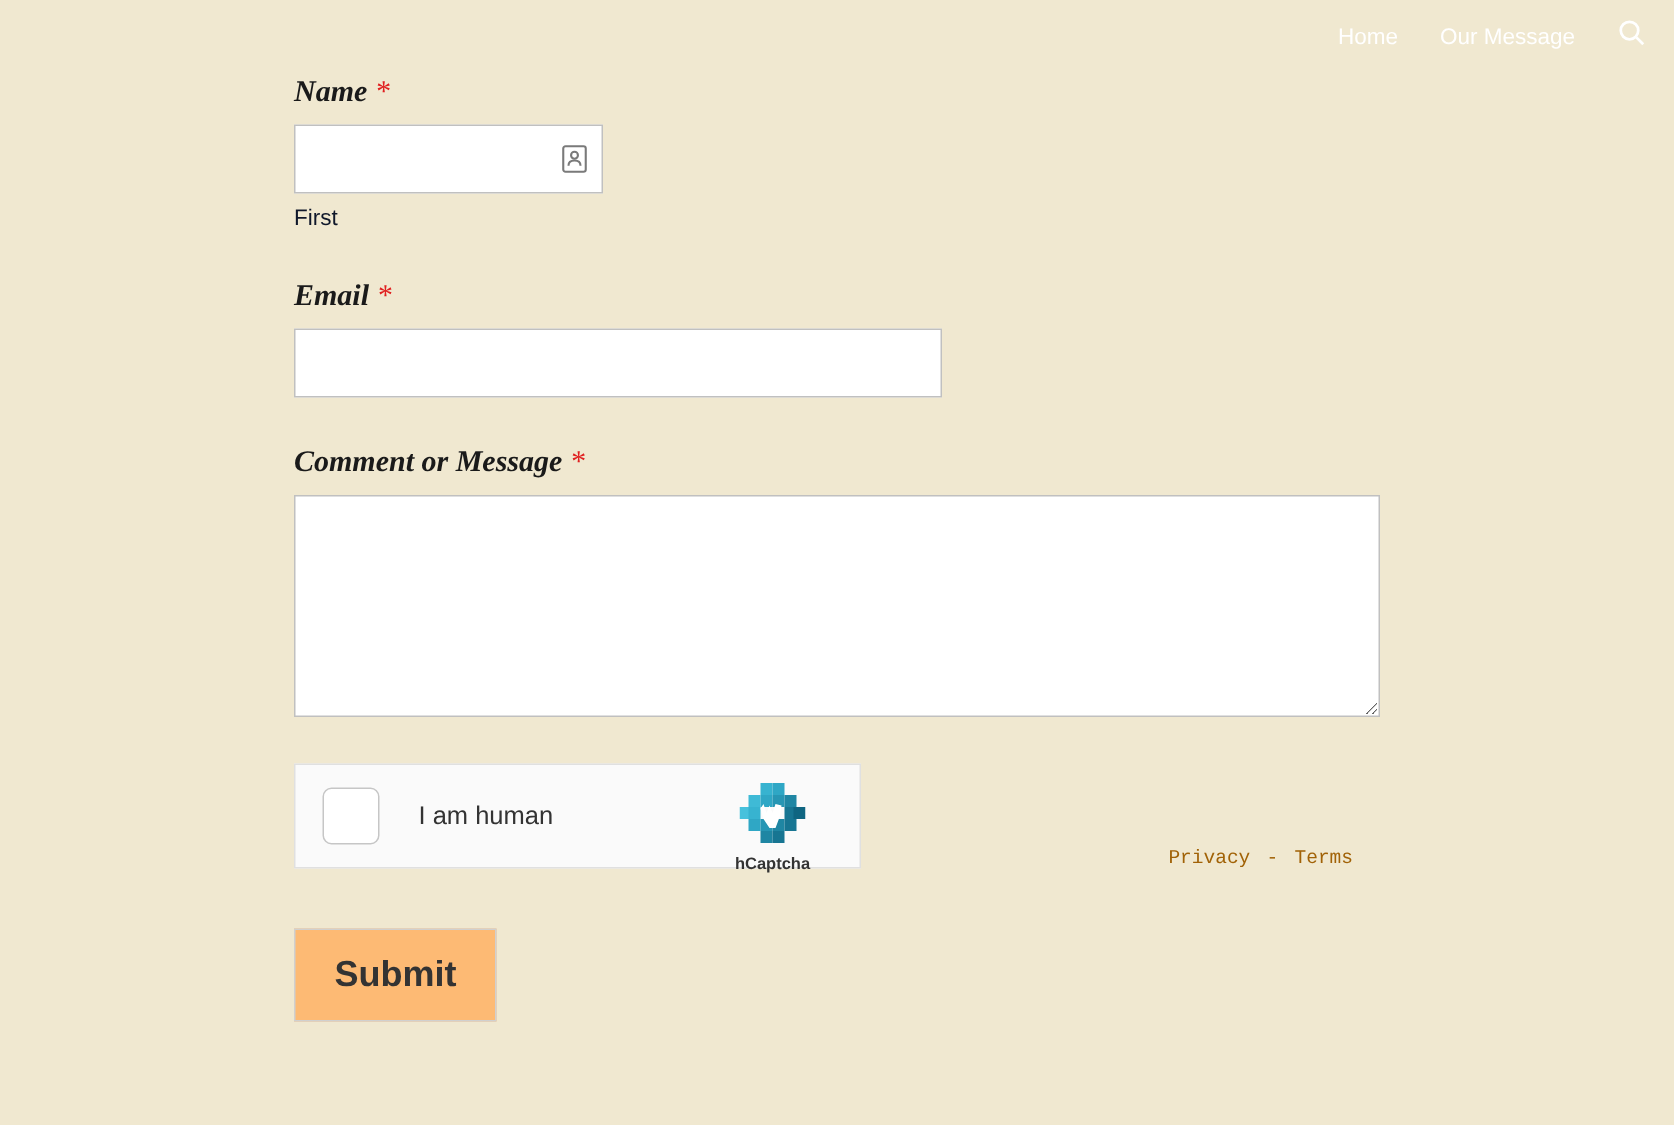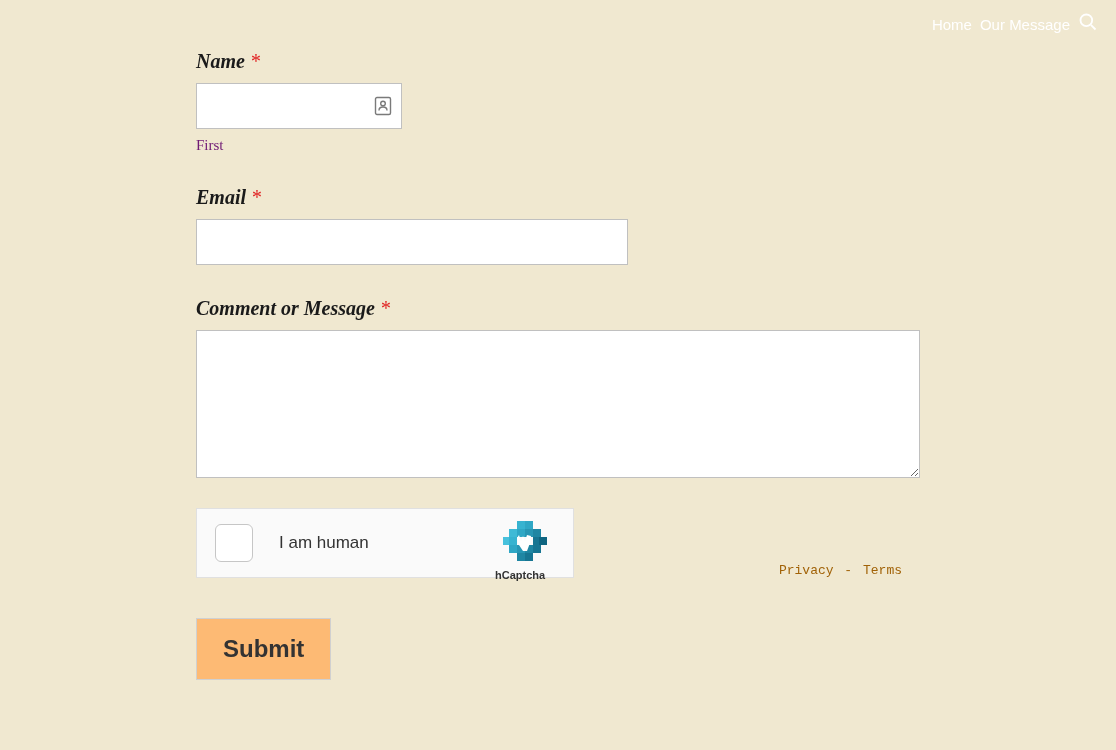--- a/index.html
+++ b/index.html
@@ -14,21 +14,21 @@
     font-family: Georgia, 'Times New Roman', serif;
     position: relative;
     overflow: hidden;
   }
   .top-bar {
     position: absolute;
     top: 12px;
     right: 18px;
     display: flex;
     align-items: center;
-    gap: 8px;
+    gap: 28px;
   }
   .nav-link {
     color: #ffffff;
     font-family: Arial, sans-serif;
     font-size: 15px;
   }
   .search-icon svg {
     width: 20px;
     height: 20px;
     stroke: #ffffff;
@@ -79,23 +79,23 @@
     position: absolute;
     right: 10px;
     top: 50%;
     transform: translateY(-50%);
     width: 18px;
     height: 20px;
     color: #7a7a7a;
   }
   .sublabel {
     font-size: 15px;
-    color: #701a75;
+    color: #0f172a;
     margin-top: 8px;
-    font-family: Liberation Serif, serif;
+    font-family: Liberation Sans, sans-serif;
   }
   .email-input {
     width: 432px;
   }
   .textarea-msg {
     width: 724px;
     height: 148px;
     border: 1px solid #c0c0c0;
     background: #fff;
     font-size: 16px;
@@ -128,22 +128,23 @@
     cursor: pointer;
   }
   .captcha-text {
     margin-left: 26px;
     font-family: Arial, sans-serif;
     font-size: 17px;
     color: #333;
   }
   .captcha-brand {
     position: absolute;
-    right: 18px;
+    right: 28px;
     top: 12px;
+    text-align: center;
     width: 60px;
   }
   .captcha-logo {
     width: 44px;
     height: 44px;
     margin: 0 auto 4px;
   }
   .captcha-brand-text {
     font-family: Arial, sans-serif;
     font-size: 11px;

